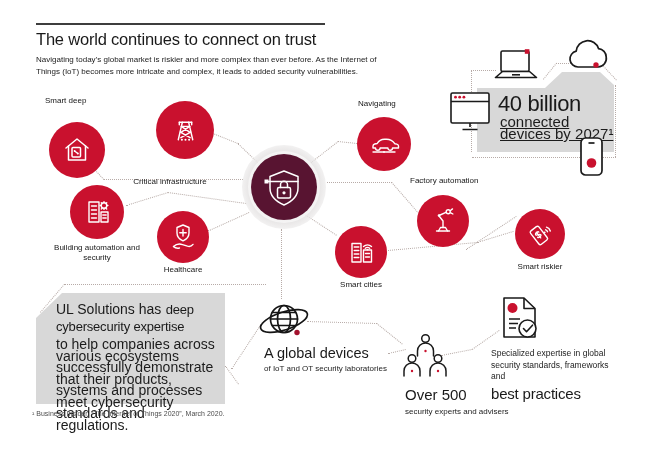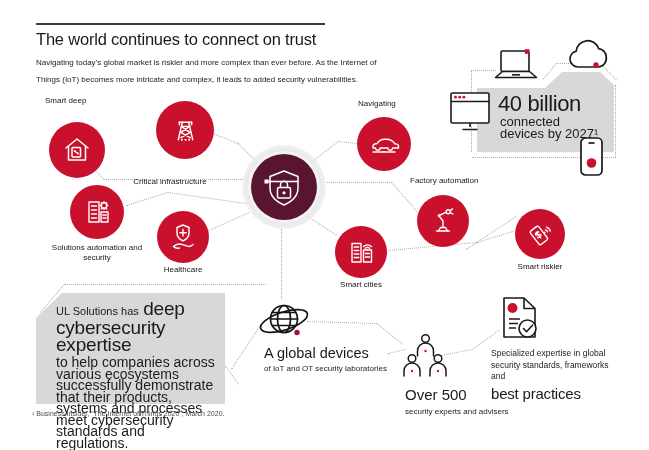--- a/index.html
+++ b/index.html
@@ -4,21 +4,21 @@
 <style>
   html,body{margin:0;padding:0;background:#fff;}
   .stage{
     position:relative;width:649px;height:450px;overflow:hidden;background:#fff;
     font-family:"Liberation Sans",sans-serif;color:#1a1a1a;
   }
   .abs{position:absolute;}
   
   .title-rule{left:36px;top:23px;width:289px;height:2px;background:#3d3d3d;}
   .page-title{left:36px;top:30px;font-size:16.5px;font-weight:500;letter-spacing:-0.2px;margin:0;}
-  .page-subtitle{left:36px;top:54px;width:350px;font-size:8px;line-height:17px;color:#222;margin:0;}
+  .page-subtitle{left:36px;top:54px;width:350px;font-size:8px;line-height:12px;color:#222;margin:0;}
   
   .dot-line{position:absolute;border-top:1.5px dotted #b7aba7;transform-origin:0 0;z-index:0;}
   
   .circle{position:absolute;border-radius:50%;background:#C9112E;display:flex;align-items:center;justify-content:center;z-index:2;}
   .sec-label{position:absolute;font-size:8px;font-weight:500;line-height:9.5px;color:#161616;z-index:2;}
   #cir-smart-homes{left:49px;top:122px;width:56px;height:56px}
   #lab-smart-homes{left:45px;top:96px}
   #cir-critical-infrastructure{left:156px;top:101px;width:58px;height:58px}
   #lab-critical-infrastructure{left:120px;top:177px;width:100px;text-align:center}
   #cir-automotive{left:357px;top:117px;width:54px;height:54px}
@@ -35,28 +35,28 @@
   #lab-smart-payments{left:490px;top:262px;width:100px;text-align:center}
   
   .hub-halo{left:242px;top:145px;width:84px;height:84px;border-radius:50%;
     background:radial-gradient(circle,#e4e2e2 55%,rgba(244,243,243,0.55) 78%,rgba(255,255,255,0) 100%);z-index:3;}
   .hub-core{left:251px;top:154px;width:66px;height:66px;border-radius:50%;background:#581431;
     display:flex;align-items:center;justify-content:center;z-index:4;box-shadow:0 0 0 3px rgba(255,255,255,0.55);}
   
   .devices-blob{left:466px;top:60px;width:150px;height:95px;background:#D8D8D8;z-index:1;
     clip-path:polygon(11px 28px,79px 28px,96px 12px,134px 12px,148px 25px,148px 92px,11px 92px);}
   .devices-value{left:498px;top:91px;font-size:22px;font-weight:500;letter-spacing:-0.4px;z-index:2;}
-  .devices-caption{left:500px;top:116px;font-size:13px;line-height:12px;color:#1c1c1c;z-index:2;}
+  .devices-caption{left:500px;top:116px;font-size:15px;line-height:12px;color:#1c1c1c;z-index:2;text-decoration:underline;}
   .icon-abs{z-index:2;}
   
   .expertise-blob{left:36px;top:293px;width:189px;height:111px;background:#D8D8D8;z-index:1;
     clip-path:polygon(0px 25px,26px 0px,189px 0px,189px 111px,0px 111px);}
   .expertise-text{left:56px;top:300px;width:162px;z-index:2;}
-  .exp-lead{font-size:11px;font-weight:400;}
-  .exp-big{font-size:19px;font-weight:500;letter-spacing:-0.2px;line-height:17px;}
+  .exp-lead{font-size:14px;font-weight:400;}
+  .exp-big{font-size:13px;font-weight:500;letter-spacing:-0.2px;line-height:17px;}
   .exp-body{font-size:14px;line-height:11.5px;margin-top:4px;color:#1c1c1c;}
   
   .network-title{left:264px;top:345px;font-size:14.5px;font-weight:500;z-index:2;}
   .network-caption{left:264px;top:364px;font-size:8px;color:#222;z-index:2;}
   .experts-value{left:405px;top:386px;font-size:15px;font-weight:500;z-index:2;}
   .experts-caption{left:405px;top:407px;font-size:8px;color:#222;z-index:2;}
   .standards-text{left:491px;top:348px;width:130px;z-index:2;}
   .standards-intro{font-size:8.5px;line-height:11.5px;color:#1c1c1c;}
   .standards-highlight{font-size:15px;font-weight:500;letter-spacing:-0.2px;margin-top:2px;}
   .footnote{left:32px;top:410px;font-size:7px;color:#4d4d4d;z-index:2;}
@@ -135,21 +135,21 @@
 
   <div class="sec-label" id="lab-automotive">Navigating</div>
   <div class="circle" id="cir-automotive">
     <svg width="34" height="34" viewBox="0 0 34 34" fill="none" stroke="#fff" stroke-width="1.4" stroke-linecap="round" stroke-linejoin="round">
       <path d="M6 21 v-2 c0-1 0.7-1.8 1.7-2 l2.5-0.5 c1.6-2.8 4-4.3 7.3-4.3 h2 c3.4 0 6.3 1.5 8.3 4.5 l2 0.4 c1 0.2 1.7 1 1.7 2 V21 H25.5 a2.3 2.3 0 0 1 -4.6 0 H13.1 a2.3 2.3 0 0 1 -4.6 0 Z"></path>
       <path d="M6 25 H28"></path>
         <circle cx="17" cy="25" r="0.9" fill="#fff" stroke="none"></circle>
     </svg>
   </div>
 
-  <div class="sec-label" id="lab-building-automation">Solutions automation and security</div>
+  <div class="sec-label" id="lab-building-automation">Building automation and security</div>
   <div class="circle" id="cir-building-automation">
     <svg width="32" height="32" viewBox="0 0 32 32" fill="none" stroke="#fff" stroke-width="1.4" stroke-linecap="round" stroke-linejoin="round">
       <rect x="8" y="6" width="10" height="20"></rect>
       <path d="M10.5 10 H15.5 M10.5 14 H15.5 M10.5 18 H15.5 M10.5 22 H15.5"></path>
       <circle cx="23" cy="9.5" r="2.8"></circle>
       <path d="M23 5.6 V6.7 M23 12.3 V13.4 M19.1 9.5 H20.2 M25.8 9.5 H26.9 M20.3 6.8 l0.8 0.8 M24.9 12.2 l0.8 0.8 M25.7 6.8 l-0.8 0.8 M21.1 12.2 l-0.8 0.8"></path>
       <rect x="20" y="16" width="7" height="10"></rect>
       <path d="M21.8 19 H25.2 M21.8 22 H25.2"></path>
     </svg>
   </div>

